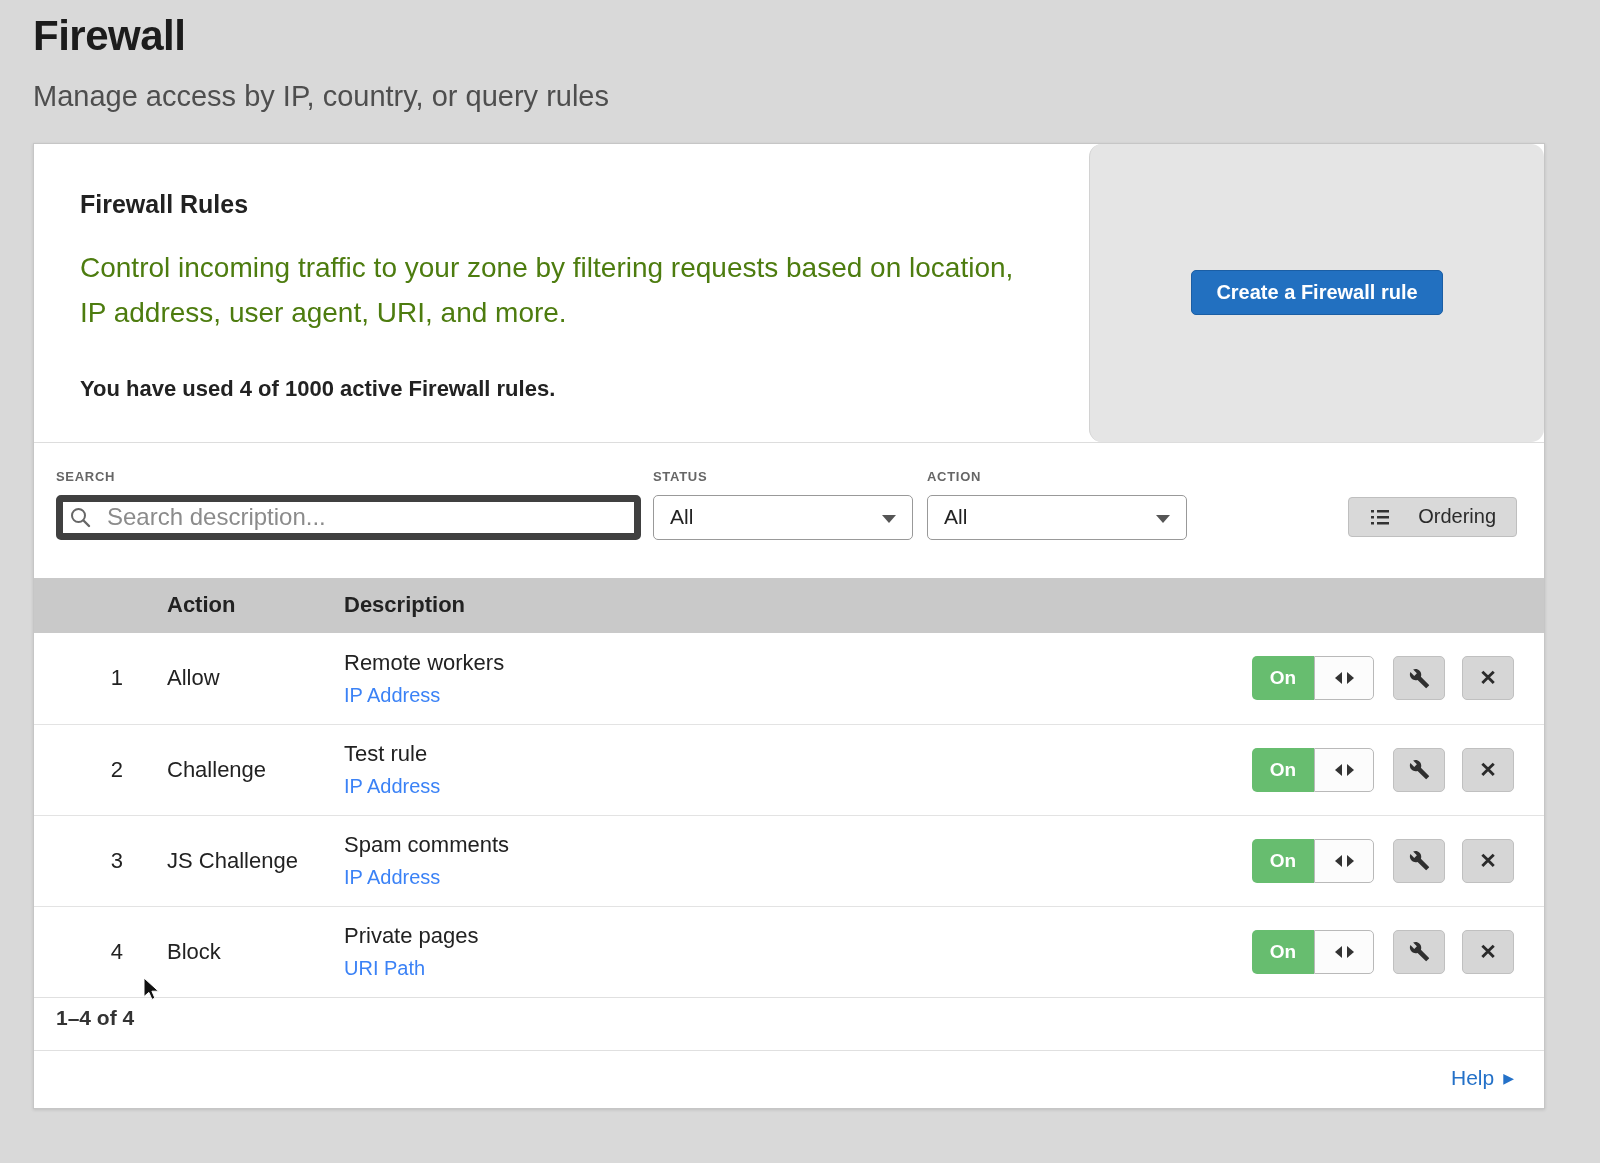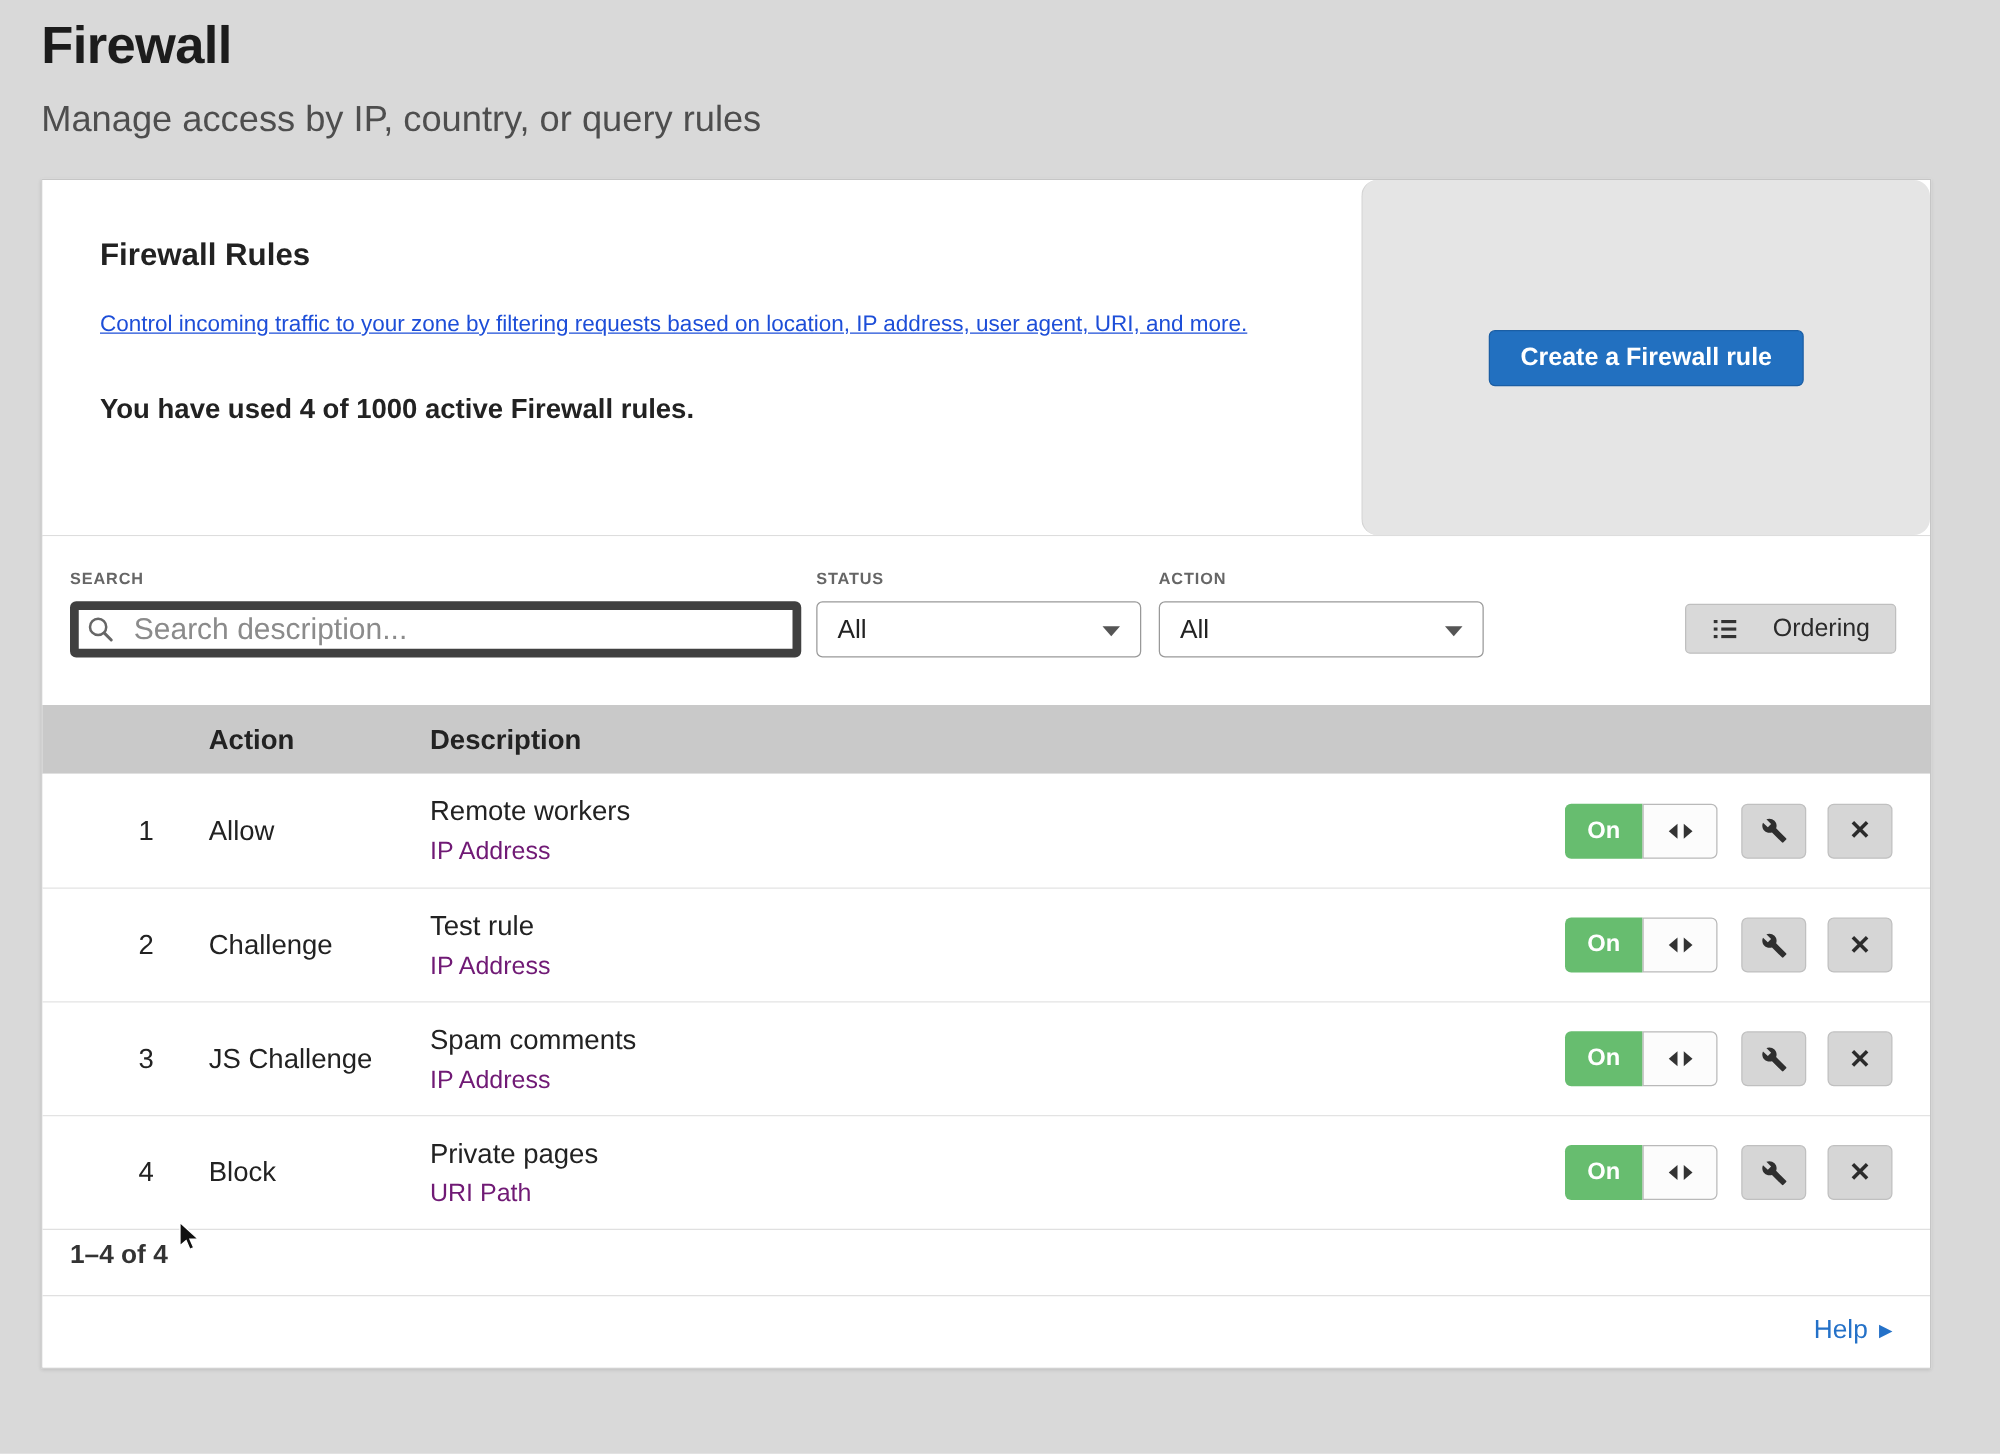--- a/index.html
+++ b/index.html
@@ -17,21 +17,21 @@
 
   .card {
     position: absolute; left: 33px; top: 143px; width: 1512px;
     background: #ffffff; border: 1px solid #c6c6c6;
     box-shadow: 0 1px 3px rgba(0,0,0,0.12);
   }
 
   .card-top { display: flex; border-bottom: 1px solid #ddd; min-height: 285px; }
   .card-top-left { flex: 1; padding: 46px 60px 40px 46px; background: #fff; }
   .section-heading { font-size: 25px; font-weight: 700; color: #222; margin-bottom: 26px; }
-  .section-desc { font-size: 18px; line-height: 1.62; color: #1d4ed8; max-width: 950px; text-decoration: underline; }
+  .section-desc { font-size: 28px; line-height: 1.62; color: #4d7c0f; max-width: 950px; }
   .usage { font-size: 22px; font-weight: 700; margin-top: 40px; color: #222; }
   .card-top-right {
     width: 455px; background: #e5e5e5; border-left: 1px solid #d2d2d2;
     display: flex; align-items: center; justify-content: center; border-radius: 13px;
   }
   .btn-primary {
     background: #2270c0; color: #fff; border: 1px solid #1b5ea4; border-radius: 5px;
     font-size: 20px; font-weight: 600; height: 45px; padding: 0 24px;
     font-family: inherit; cursor: pointer;
   }
@@ -67,21 +67,21 @@
     font-size: 20px; font-weight: 500; color: #2b2b2b; font-family: inherit; cursor: pointer;
   }
 
   .table-header, .rule-row { display: grid; grid-template-columns: 133px 177px 1fr auto; align-items: center; }
   .table-header { background: #c9c9c9; height: 55px; font-size: 22px; font-weight: 700; color: #222; }
   .rule-row { min-height: 91px; padding-right: 30px; background: #fff; }
   .rule-row + .rule-row { border-top: 1px solid #e3e3e3; }
   .cell-num { text-align: right; padding-right: 44px; font-size: 22px; color: #222; }
   .cell-action { font-size: 22px; color: #222; }
   .desc-main { font-size: 22px; color: #222; }
-  .desc-sub { font-size: 20px; color: #701a75; margin-top: 8px; }
+  .desc-sub { font-size: 20px; color: #3b82f6; margin-top: 8px; }
   .cell-controls { display: flex; align-items: center; }
   .toggle-group { display: flex; }
   .toggle-on {
     width: 62px; height: 44px; background: #67bd6f; border: none;
     border-radius: 5px 0 0 5px; color: #fff; font-size: 19px; font-weight: 600;
     font-family: inherit; cursor: pointer;
   }
   .priority-btn {
     width: 60px; height: 44px; background: #fcfcfc; border: 1px solid #b9b9b9;
     border-radius: 0 5px 5px 0; display: flex; align-items: center; justify-content: center;

